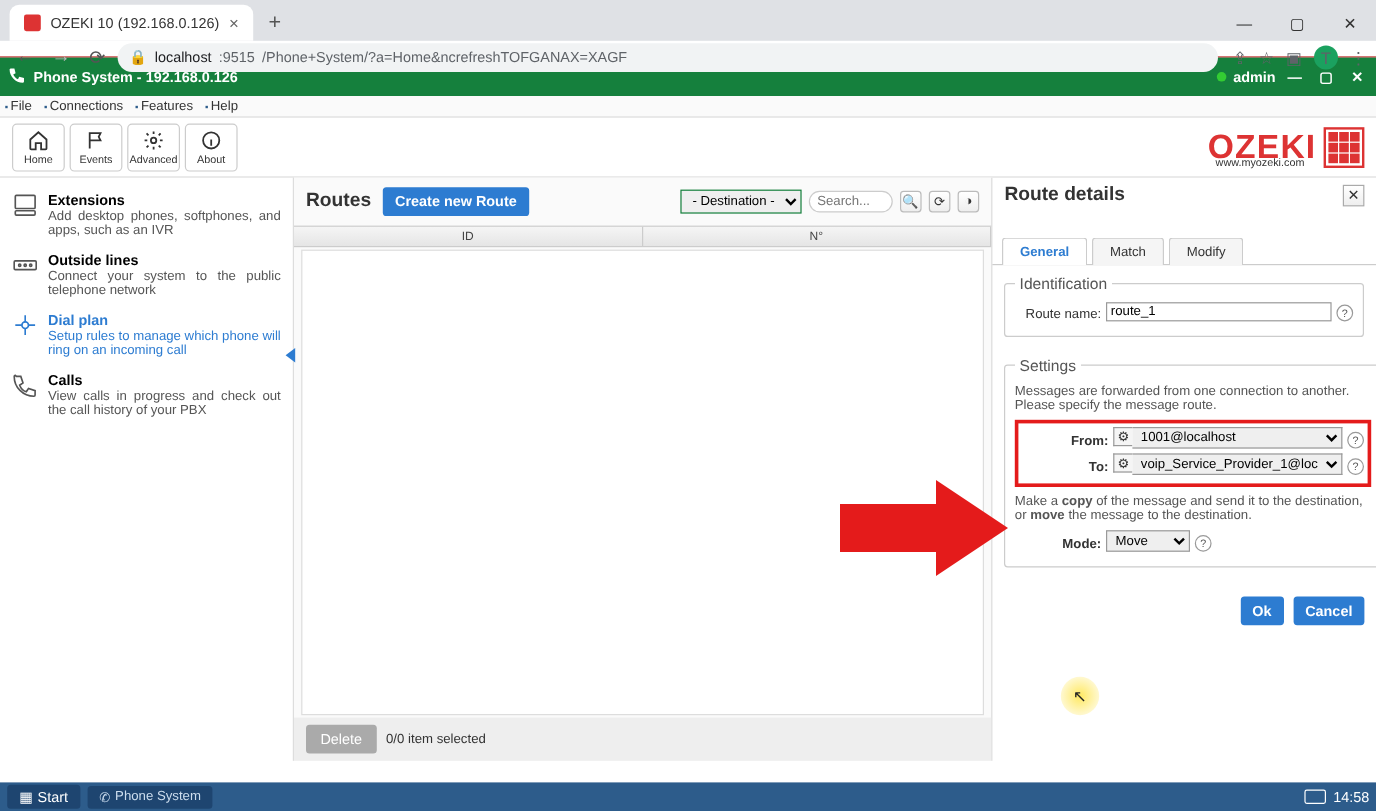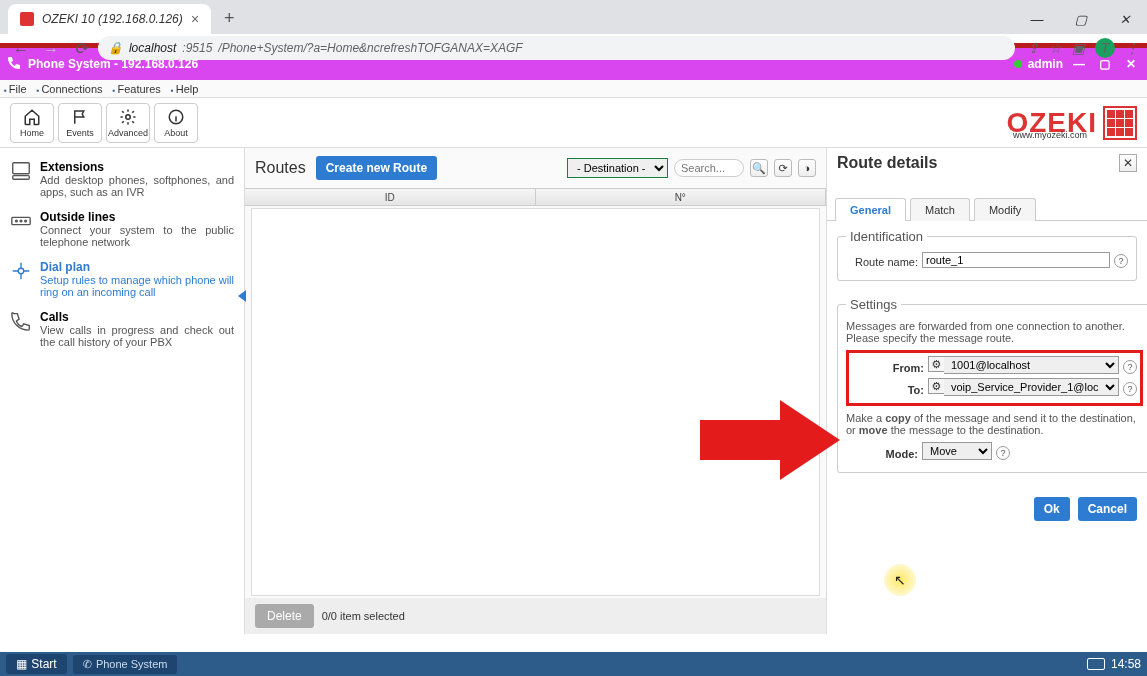--- a/index.html
+++ b/index.html
@@ -1,37 +1,37 @@
 <!DOCTYPE html>
 <html><head>
 <meta charset="utf-8">
 <style>
 * { margin: 0; padding: 0; box-sizing: border-box; font-family: Arial, sans-serif; }
 body { font-size: 12px; color: #333; background: #fff; width: 1147px; height: 676px; overflow: hidden; position: relative; }
 
 
-.browser-chrome { height: 48px; background: #fff; border-bottom: 5px solid #b91c1c; font-style: italic; }
+.browser-chrome { height: 48px; background: #fff; border-bottom: 1px solid #b91c1c; }
 .tab-bar { height: 34px; background: #dfe1e5; display: flex; align-items: flex-end; padding-left: 8px; }
 .tab { background: #fff; height: 30px; padding: 0 12px; display: flex; align-items: center; gap: 8px; border-radius: 8px 8px 0 0; min-width: 180px; font-size: 12px; }
 .tab-favicon { width: 14px; height: 14px; background: #d33; border-radius: 2px; }
 .tab-close { margin-left: auto; cursor: pointer; color: #666; font-size: 14px; }
 .new-tab { width: 28px; height: 28px; display: flex; align-items: center; justify-content: center; font-size: 18px; color: #555; cursor: pointer; margin-left: 4px; margin-bottom: 2px; }
 .window-controls { margin-left: auto; display: flex; }
 .window-controls span { width: 44px; height: 30px; display: flex; align-items: center; justify-content: center; cursor: pointer; font-size: 13px; }
 .addr-bar { height: 28px; display: flex; align-items: center; padding: 0 8px; gap: 4px; }
 .nav-btn { width: 26px; height: 26px; display: flex; align-items: center; justify-content: center; cursor: pointer; color: #555; font-size: 16px; border-radius: 50%; }
 .nav-btn.disabled { color: #bbb; }
 .url-box { flex: 1; height: 24px; background: #f1f3f4; border-radius: 12px; display: flex; align-items: center; padding: 0 10px; gap: 6px; font-size: 12px; color: #5f6368; }
 .url-box .host { color: #202124; }
 .addr-icons { display: flex; gap: 10px; margin-left: 8px; align-items: center; }
 .addr-icons span { cursor: pointer; color: #5f6368; font-size: 14px; }
 .profile-dot { width: 20px; height: 20px; border-radius: 50%; background: #1ba15f; color: #fff; display: flex; align-items: center; justify-content: center; font-size: 11px; }
 
 
-.app-bar { height: 32px; background: #d946ef; color: #fff; display: flex; align-items: center; padding: 0 6px; font-size: 12px; font-weight: bold; }
+.app-bar { height: 32px; background: #15803d; color: #fff; display: flex; align-items: center; padding: 0 6px; font-size: 12px; font-weight: bold; }
 .app-bar-icon { width: 16px; height: 16px; margin-right: 6px; display: inline-flex; }
 .app-bar-right { margin-left: auto; display: flex; gap: 6px; align-items: center; }
 .status-dot { width: 8px; height: 8px; background: #3c3; border-radius: 50%; }
 .app-win-btn { width: 20px; height: 16px; display: flex; align-items: center; justify-content: center; cursor: pointer; font-size: 12px; }
 
 
 .menu-bar { height: 18px; background: #fafafa; border-bottom: 1px solid #ddd; display: flex; align-items: center; padding: 0 4px; gap: 10px; font-size: 11px; }
 .menu-bar span { cursor: pointer; color: #333; }
 .menu-bar span::before { content: "▪"; color: #2d5c8b; margin-right: 2px; font-size: 8px; }
 
@@ -51,21 +51,21 @@
 .sb-item { display: flex; gap: 8px; padding: 6px 4px; cursor: pointer; justify-content: flex-end; }
 .sb-item.active .sb-title, .sb-item.active .sb-desc { color: #2d7cd1; }
 .sb-icon { width: 22px; height: 22px; flex-shrink: 0; color: #555; }
 .sb-text { flex: 1; }
 .sb-title { font-weight: bold; font-size: 12px; color: #000; }
 .sb-desc { font-size: 11px; color: #555; text-align: justify; }
 .sb-caret { position: absolute; left: 238px; top: 290px; width: 0; height: 0; border-top: 6px solid transparent; border-bottom: 6px solid transparent; border-right: 8px solid #2d7cd1; }
 
 .center { flex: 1; border-right: 1px solid #ddd; display: flex; flex-direction: column; background: #fafafa; }
 .center-head { padding: 8px 10px; display: flex; align-items: center; gap: 10px; }
-.center-title { font-size: 16px; font-weight: normal; }
+.center-title { font-size: 16px; font-weight: bold; }
 .btn-blue { background: #2d7cd1; color: #fff; border: none; padding: 5px 10px; border-radius: 3px; font-size: 12px; cursor: pointer; font-weight: bold; }
 .center-head-right { margin-left: auto; display: flex; align-items: center; gap: 6px; }
 .sel-small { font-size: 11px; padding: 2px 5px; border: 1px solid #15803d; }
 .search-box { font-size: 11px; padding: 2px 6px; border: 1px solid #ccc; width: 70px; border-radius: 10px; }
 .icon-btn { width: 18px; height: 18px; border: 1px solid #bbb; border-radius: 3px; display: flex; align-items: center; justify-content: center; cursor: pointer; font-size: 11px; background: linear-gradient(#fff,#eee); }
 .center-table-head { background: linear-gradient(#f5f5f5,#e5e5e5); height: 18px; border-top: 1px solid #ccc; border-bottom: 1px solid #ccc; display: flex; font-size: 10px; color: #444; }
 .center-table-head div { flex: 1; text-align: center; line-height: 18px; border-right: 1px solid #ccc; }
 .center-body { flex: 1; background: #fff; border: 1px solid #ddd; margin: 2px 6px; }
 .center-foot { padding: 6px 10px; background: #eee; display: flex; align-items: center; gap: 8px; font-size: 11px; }
 .btn-gray { background: #aaa; color: #fff; border: none; padding: 5px 12px; border-radius: 3px; font-size: 12px; cursor: pointer; }

